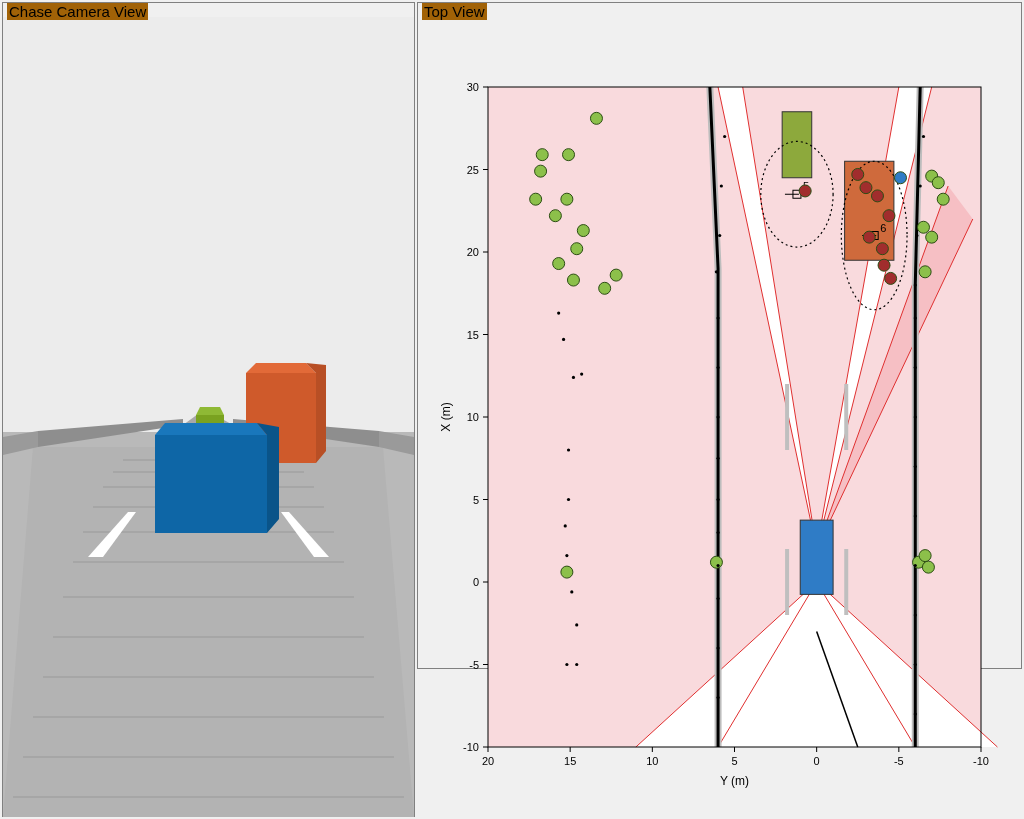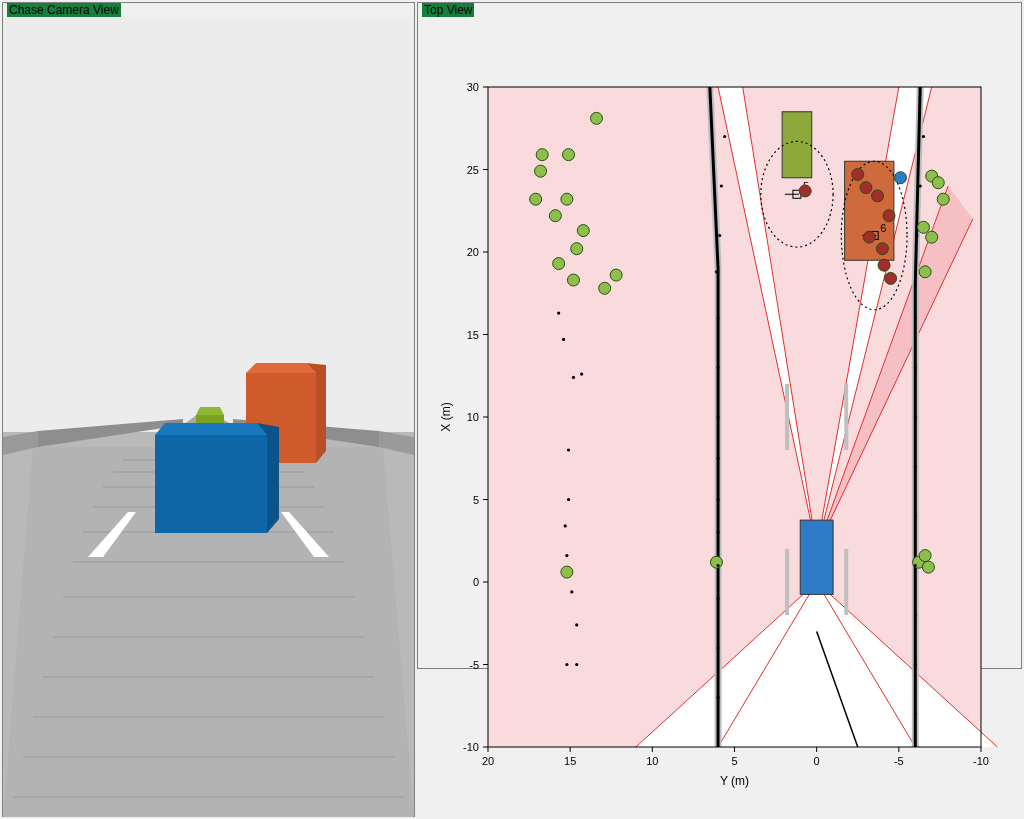--- a/index.html
+++ b/index.html
@@ -1,17 +1,17 @@
 <!DOCTYPE html>
 <html><head>
 <meta charset="utf-8">
 <style>
   html,body{margin:0;padding:0;width:1024px;height:819px;font-family:Helvetica,Arial,sans-serif;background:#f0f0f0;overflow:hidden}
   .panel{position:absolute;background:#f0f0f0;border:1px solid #808080;box-sizing:border-box}
-  .panel-title{position:absolute;top:0;left:4px;font-size:12px;color:#000;background:#15803d;padding:0 2px}
+  .panel-title{position:absolute;top:0;left:4px;font-size:15px;color:#000;background:#a16207;padding:0 2px}
   #left{left:2px;top:2px;width:413px;height:815px}
   #right{left:417px;top:2px;width:605px;height:667px}
   svg{display:block}
   .axis-label{font-size:12px;fill:#000}
   .tick-label{font-size:11px;fill:#000}
   .tick{stroke:#000;stroke-width:1}
   .axis-box{fill:none;stroke:#000;stroke-width:1}
 </style>
 </head>
 <body>

